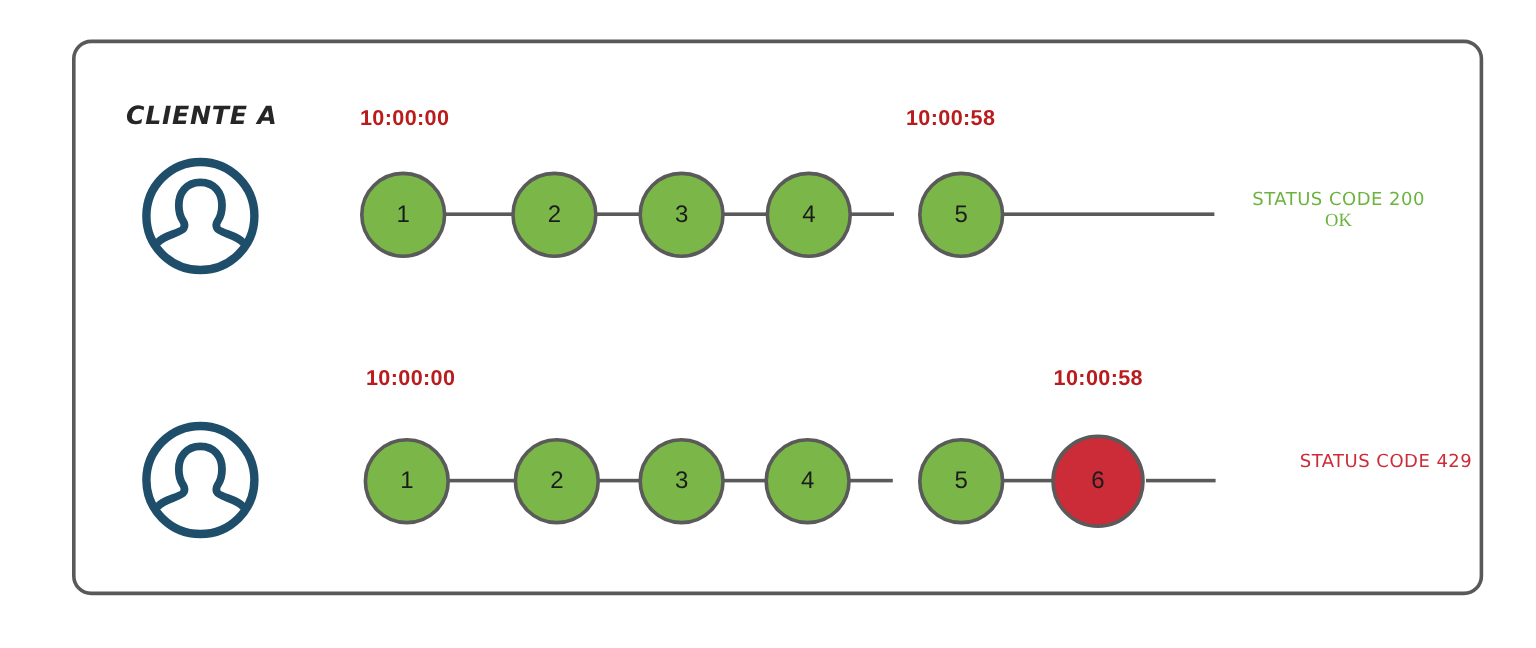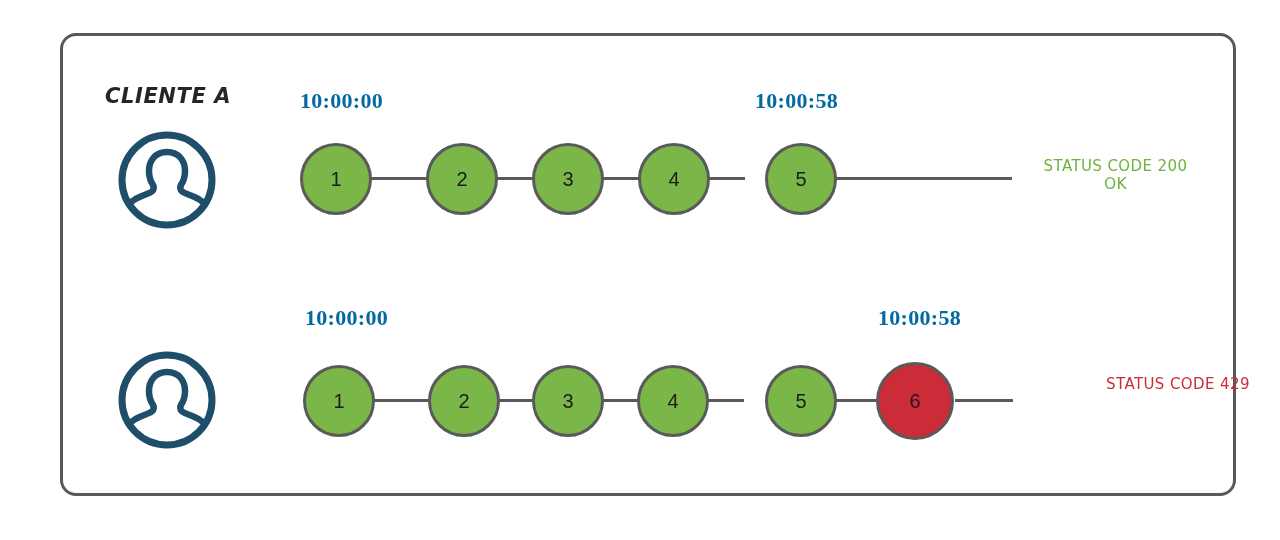--- a/index.html
+++ b/index.html
@@ -47,25 +47,25 @@
     font-size: 21px;
     font-weight: 600;
     font-style: italic;
     letter-spacing: 0.6px;
     color: #262626;
     white-space: nowrap;
   }
 
   .time-label {
     position: absolute;
-    font-family: Liberation Serif, serif;
-    font-size: 22px;
+    font-family: Liberation Sans, sans-serif;
+    font-size: 18px;
     font-weight: bold;
     letter-spacing: 0.3px;
-    color: #0369a1;
+    color: #b91c1c;
     white-space: nowrap;
   }
 
   .status-block {
     position: absolute;
     text-align: center;
     white-space: nowrap;
     font-family: "DejaVu Sans", sans-serif;
     line-height: 1.22;
   }
@@ -73,20 +73,21 @@
     font-size: 15px;
     font-weight: 400;
     letter-spacing: 0.4px;
     display: block;
   }
   .status-block .line2 {
     font-size: 15.5px;
     font-weight: 500;
     letter-spacing: 0.2px;
     display: block;
+    font-family: Liberation Serif, serif;
   }
   .status-ok   { color: #6CB33F; }
   .status-err  { color: #CC2B38; }
 
   
   .node {
     position: absolute;
     border-radius: 50%;
     border: 3px solid #5a5a5a;
     box-sizing: border-box;
@@ -195,18 +196,18 @@
     <div class="connector" style="left:790px; top:399px; width:92px;"></div>
     <div class="connector" style="left:955px; top:399px; width:58px;"></div>
 
     <div class="node node-ok" style="left:303px; top:365px; width:72px; height:72px;">1</div>
     <div class="node node-ok" style="left:428px; top:365px; width:72px; height:72px;">2</div>
     <div class="node node-ok" style="left:532px; top:365px; width:72px; height:72px;">3</div>
     <div class="node node-ok" style="left:637px; top:365px; width:72px; height:72px;">4</div>
     <div class="node node-ok" style="left:765px; top:365px; width:72px; height:72px;">5</div>
     <div class="node node-err" style="left:876px; top:362px; width:78px; height:78px;">6</div>
 
-    <div class="status-block status-err" style="left:1082px; top:375px; width:192px;">
+    <div class="status-block status-err" style="left:1059px; top:375px; width:192px;">
       <span class="line1">STATUS CODE 429</span>
     </div>
   </div>
 
 </div>
 
 </body></html>

